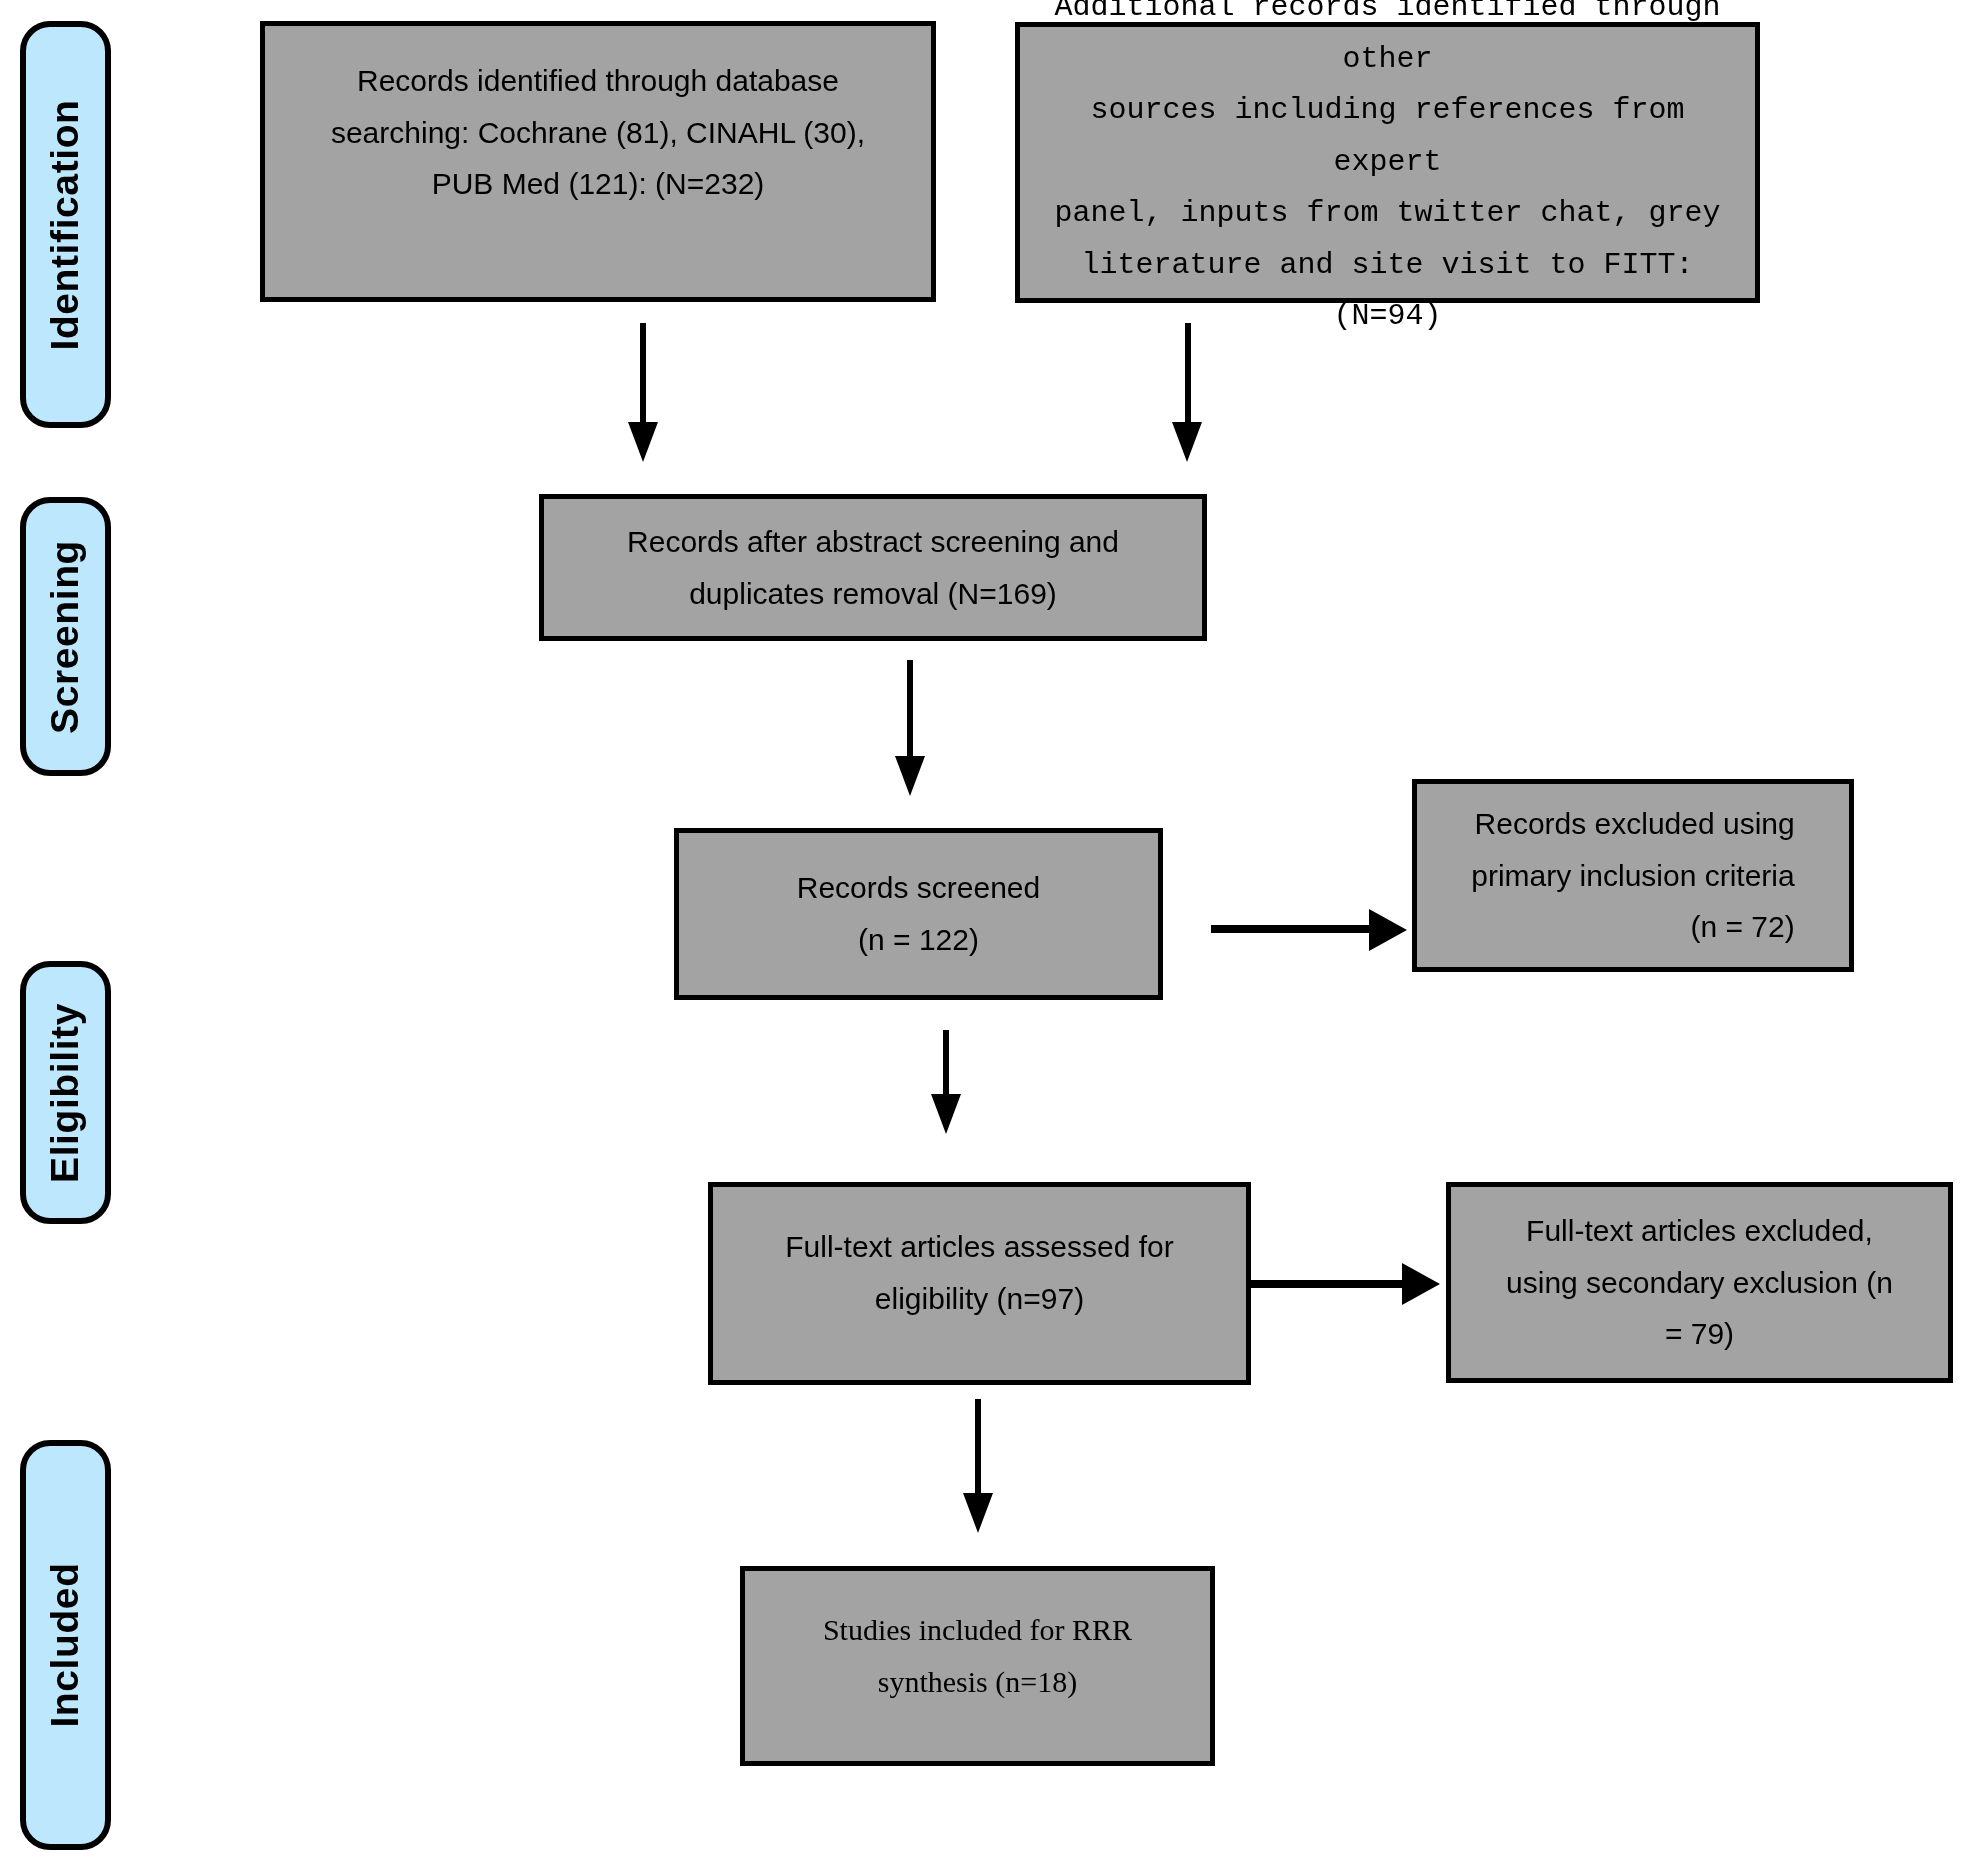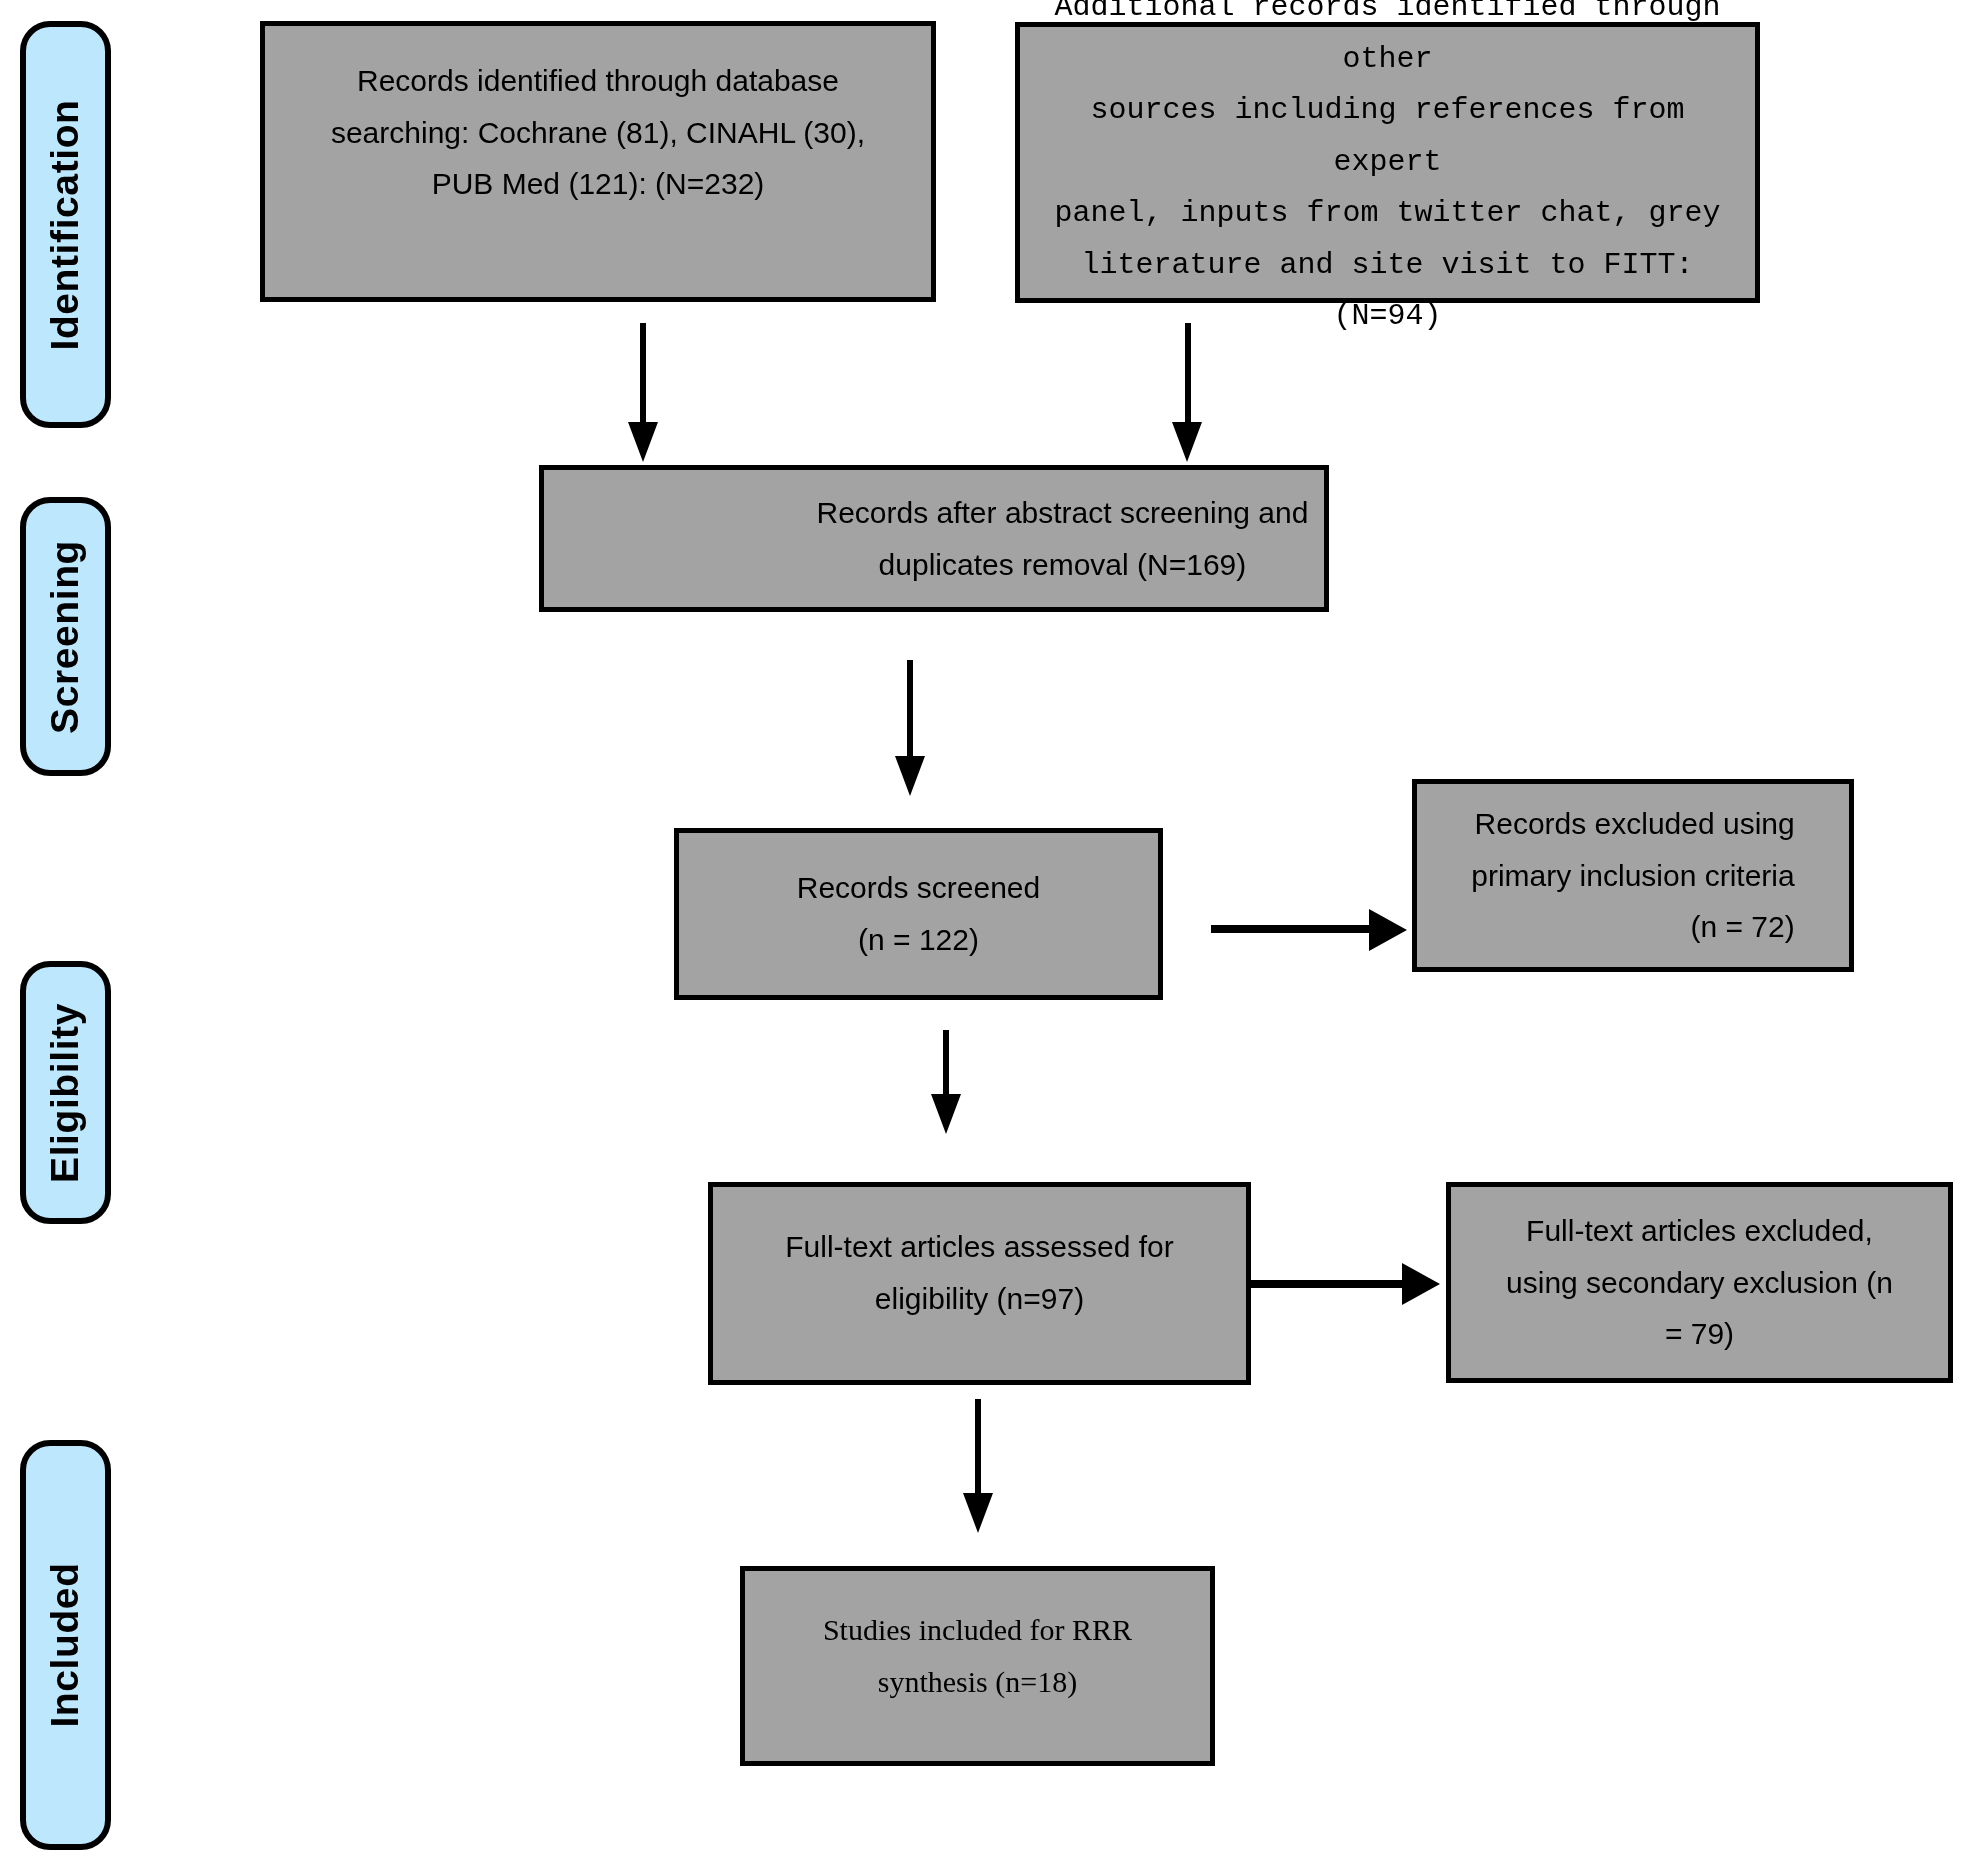--- a/index.html
+++ b/index.html
@@ -103,21 +103,21 @@
 searching: Cochrane (81), CINAHL (30),
 PUB Med (121): (N=232)</span>
   </div>
   <div class="fbox" style="left:1015px; top:22px; width:745px; height:281px;font-family:Liberation Mono, monospace;">
     <span class="btext">Additional records identified through other
 sources including references from expert
 panel, inputs from twitter chat, grey
 literature and site visit to FITT: (N=94)</span>
   </div>
 
-  <div class="fbox" style="left:539px; top:465px; width:790px; height:147px;justify-content:flex-end;">
+  <div class="fbox" style="left:539px; top:494px; width:668px; height:147px;">
     <span class="btext">Records after abstract screening and
 duplicates removal (N=169)</span>
   </div>
 
   <div class="fbox" style="left:674px; top:828px; width:489px; height:172px;">
     <span class="btext">Records screened
 (n = 122)</span>
   </div>
 
   <div class="fbox" style="left:1412px; top:779px; width:442px; height:193px;text-align:right;">

